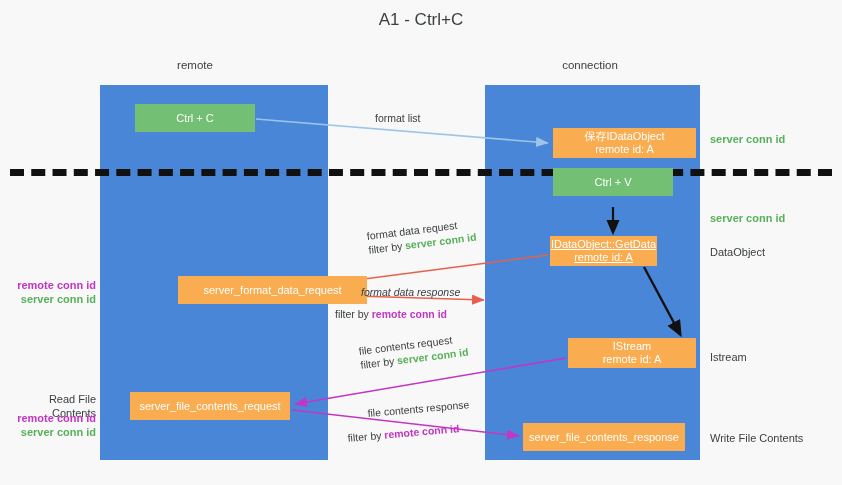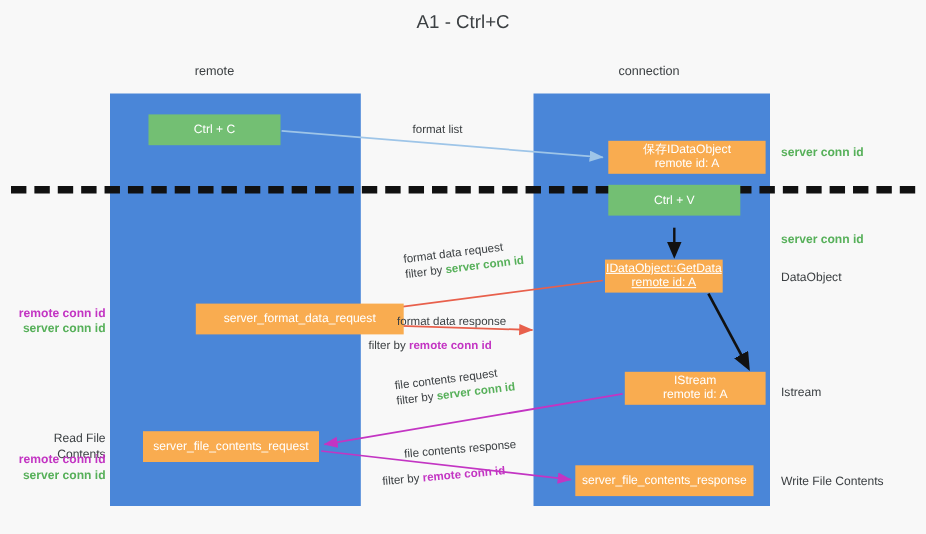--- a/index.html
+++ b/index.html
@@ -184,21 +184,21 @@
   <div class="abs edge-label" id="e-formatlist">
     <span>format list</span>
   </div>
 
   <div class="abs edge-label" id="e-fdreq">
     <span class="l2">format data request</span>
     <span class="l2"><span>filter by </span><span class="green-t">server conn id</span></span>
   </div>
 
   <div class="abs edge-label" id="e-fdresp">
-    <span class="l2" style="display:block;text-align:center;padding-left:26px;">format data response</span>
+    <span class="l2" style="display:block;text-align:center;padding-left:26px;font-style:italic;">format data response</span>
     <span class="l2" style="display:block;margin-top:8px;"><span>filter by </span><span class="magenta-t">remote conn id</span></span>
   </div>
 
   <div class="abs edge-label" id="e-fcreq">
     <span class="l2">file contents request</span>
     <span class="l2"><span>filter by </span><span class="green-t">server conn id</span></span>
   </div>
 
   <div class="abs edge-label" id="e-fcresp">
     <span class="l2" style="display:block;text-align:center;padding-left:22px;">file contents response</span>

